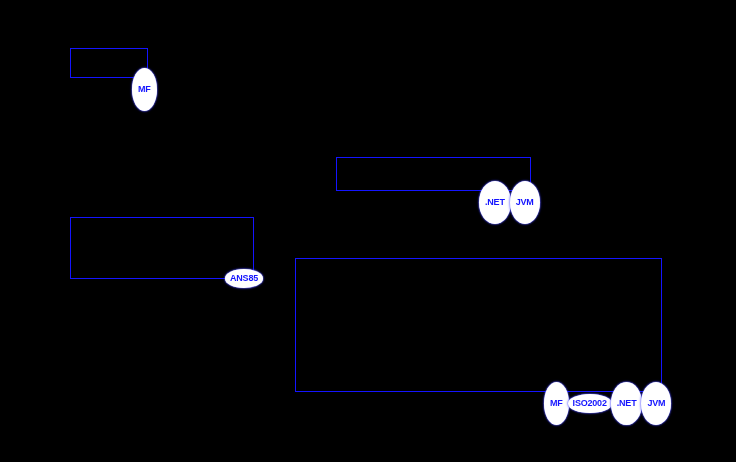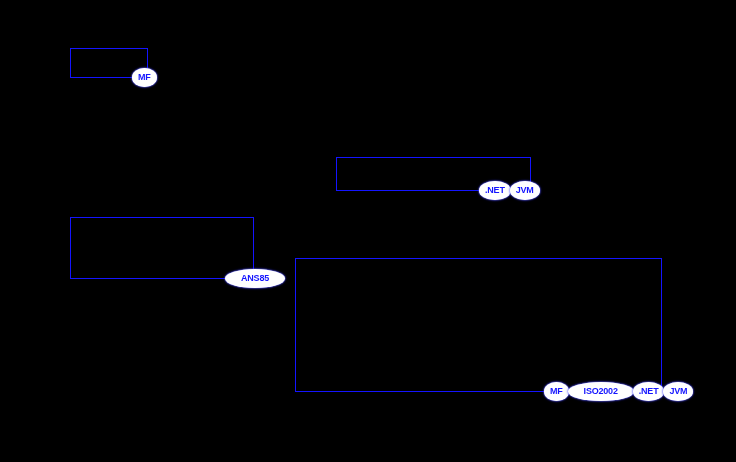--- a/index.html
+++ b/index.html
@@ -28,37 +28,37 @@
     align-items: center;
     gap: 1px;
     white-space: nowrap;
   }
   .badge {
     position: relative;
     display: inline-flex;
     align-items: center;
     justify-content: center;
     height: 17px;
-    padding: 0 5px;
+    padding: 12px 5px;
     border-radius: 50% / 50%;
     background: #ffffff;
     color: #1414ff;
     font-family: "Liberation Sans", sans-serif;
     font-size: 9px;
     font-weight: 700;
     letter-spacing: -0.2px;
     line-height: 1;
     box-shadow:
       0 0 0 1px #ffffff,
       0 0 1px 1px #b0b0ff,
       0 0 2px 1px #5050ff,
       0 0 3px 1px rgba(40,40,255,0.55);
     text-shadow: 0 0 1px rgba(255,255,255,0.9);
   }
-  .badge.wide { padding: 0 15px; }
+  .badge.wide { padding: 0 4px; }
 </style>
 </head>
 <body>
 
 <div id="canvas" style="width: 736px; height: 462px; background: rgb(0, 0, 0);">
     <div class="node-box" style="left: 70px; top: 48px; width: 78px; height: 30px; border-color: rgb(20, 20, 255);"></div>
     <div class="badge-row" style="left: 133px; top: 69px;">
       <span class="badge">MF</span>
     </div>
     <div class="node-box" style="left: 336px; top: 157px; width: 195px; height: 34px; border-color: rgb(20, 20, 255);"></div>

